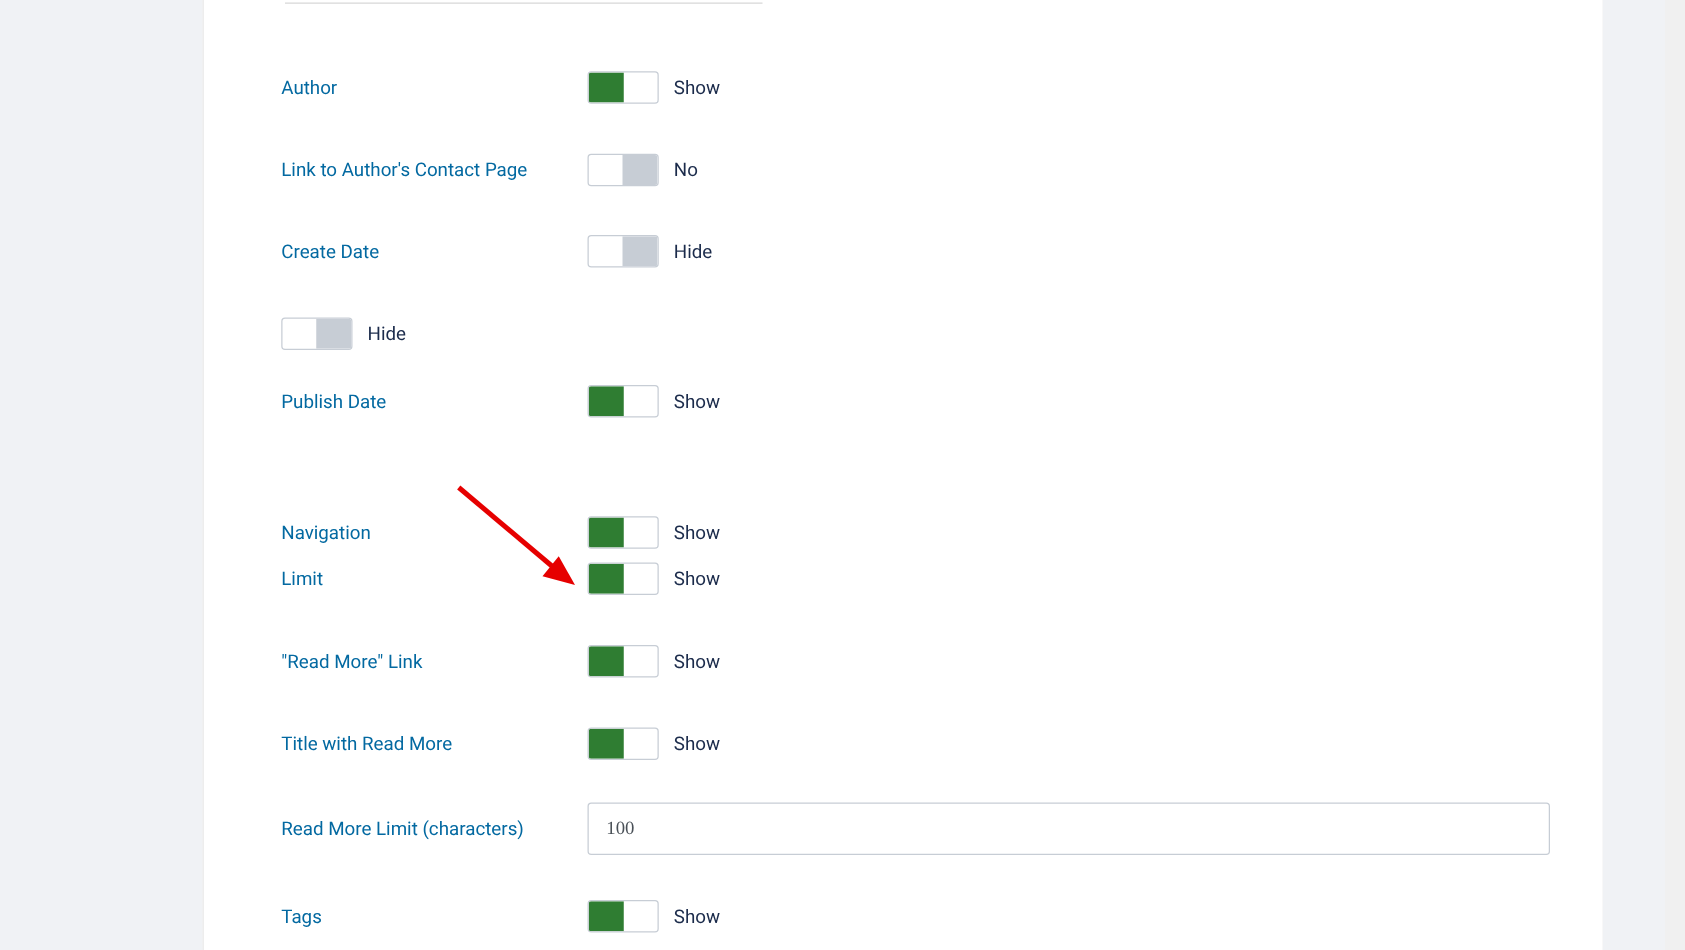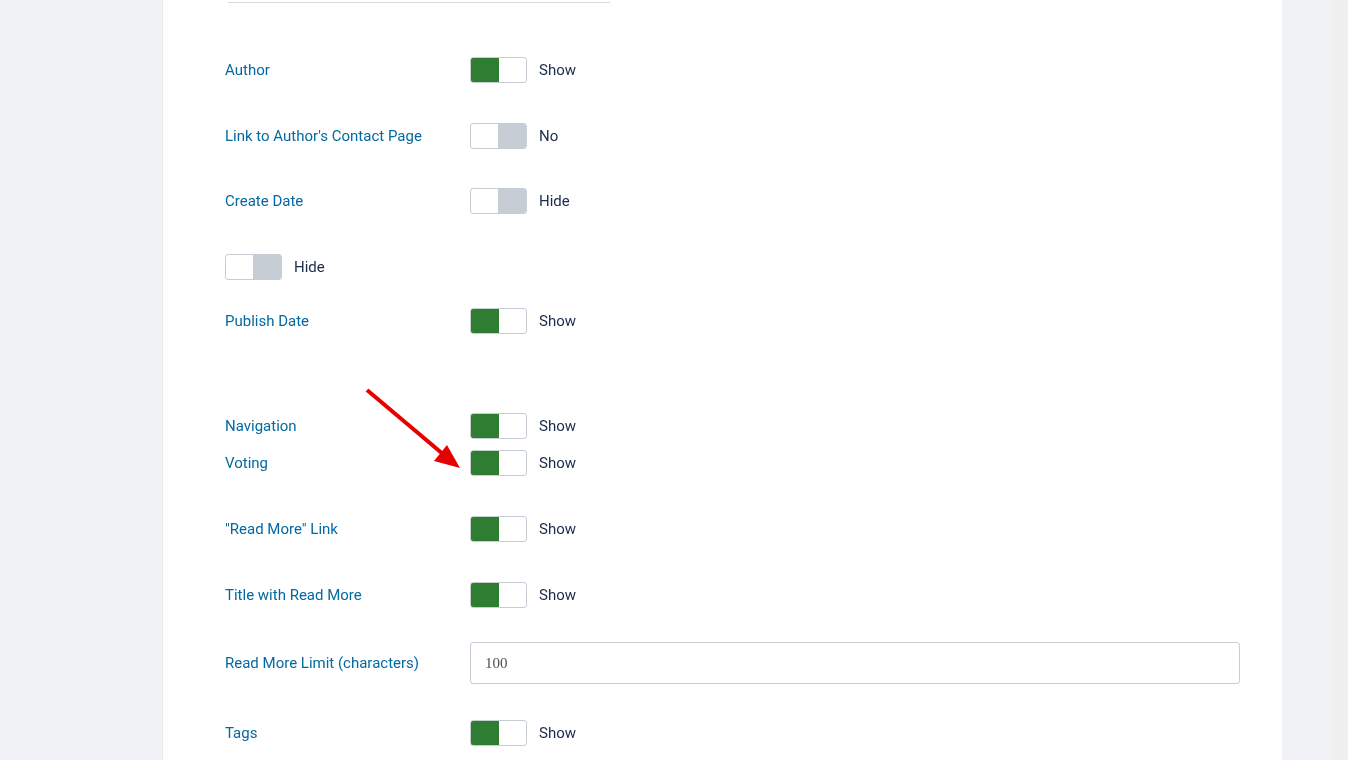--- a/index.html
+++ b/index.html
@@ -177,21 +177,21 @@
 
   <div class="form-row" style="top: 384px; margin-top: 28px;">
     <div class="form-label">Navigation</div>
     <div class="toggle on">
         <div class="toggle-thumb"></div>
       </div>
     <div class="toggle-status">Show</div>
   </div>
 
   <div class="form-row" style="top: 449px;">
-    <div class="form-label">Voting</div>
+    <div class="form-label">Limit</div>
     <div class="toggle on">
         <div class="toggle-thumb"></div>
       </div>
     <div class="toggle-status">Show</div>
   </div>
 
   <div class="form-row" style="top: 515px;">
     <div class="form-label">"Read More" Link</div>
     <div class="toggle on">
         <div class="toggle-thumb"></div>

